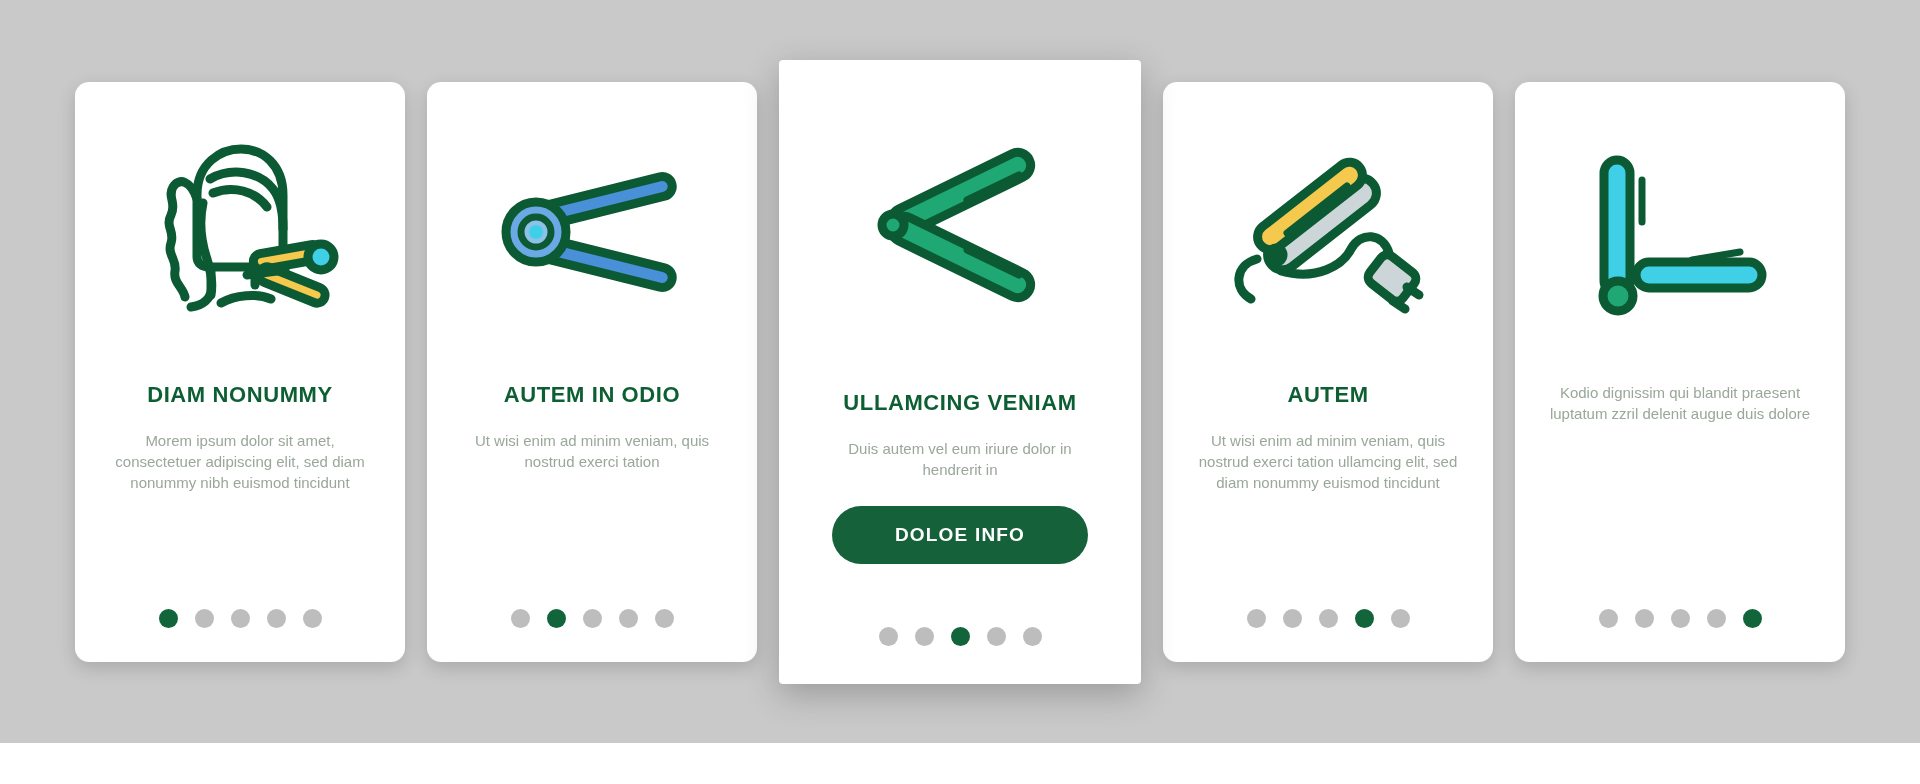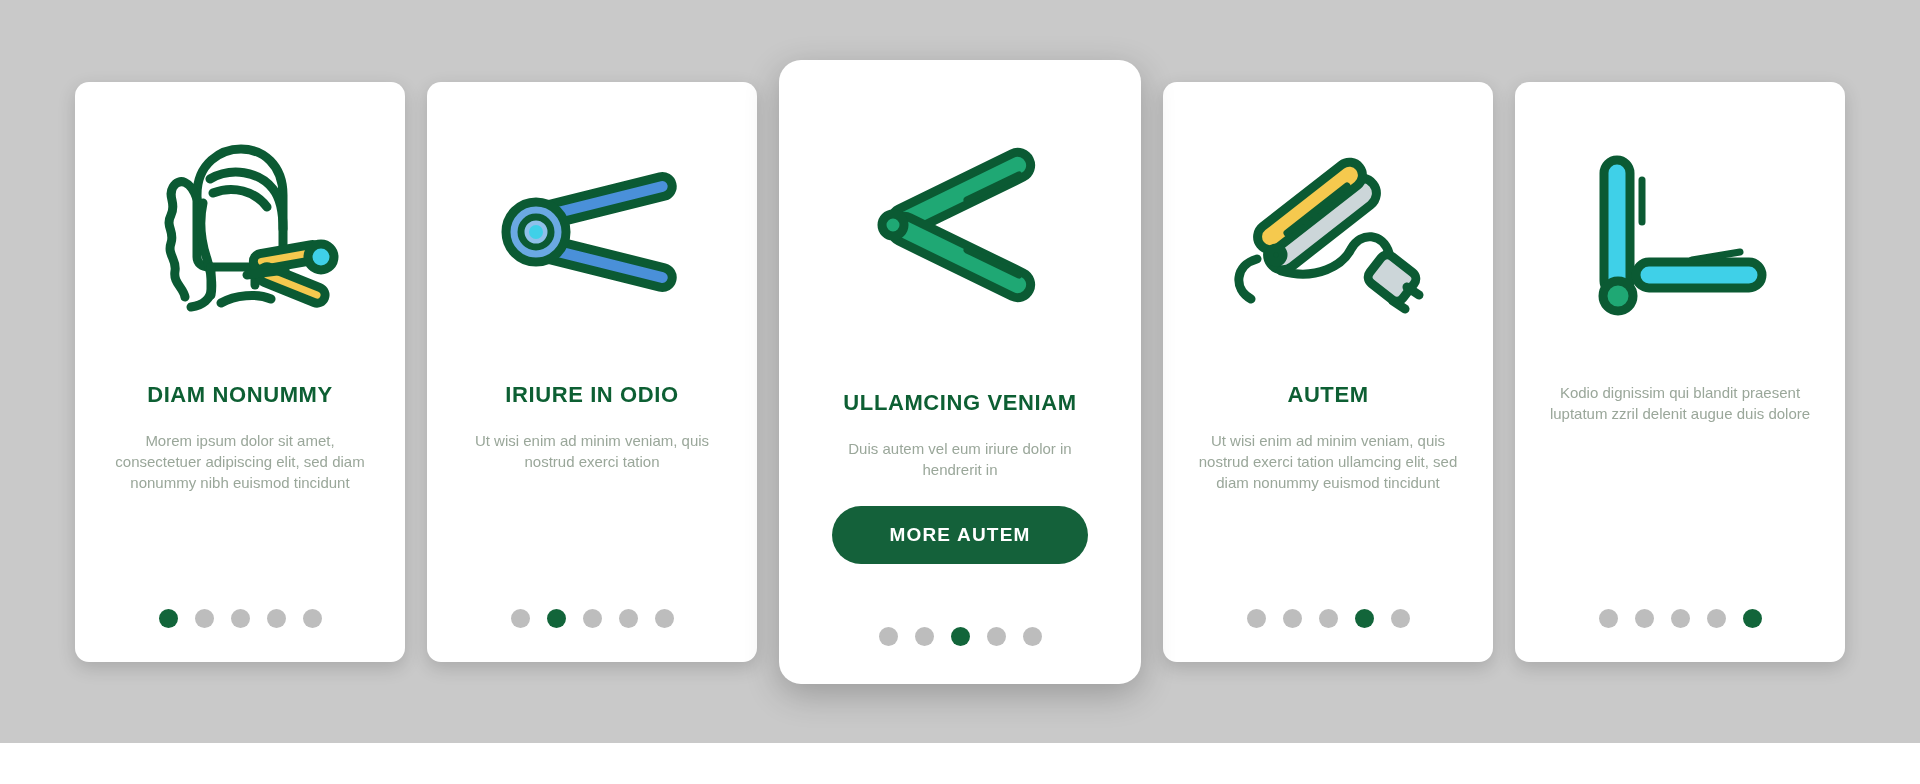--- a/index.html
+++ b/index.html
@@ -54,21 +54,21 @@
     display: flex;
     flex-direction: column;
     align-items: center;
     box-sizing: border-box;
     padding: 0 18px;
     z-index: 2;
   }
   .card.featured {
     width: 362px;
     height: 624px;
-    border-radius: 22px;
+    border-radius: 4px;
     box-shadow: 0 10px 34px rgba(0,0,0,0.24);
     z-index: 5;
   }
   .icon-wrap {
     width: 100%;
     height: 300px;
     display: flex;
     align-items: center;
     justify-content: center;
   }
@@ -187,21 +187,21 @@
         <svg width="200" height="150" viewBox="0 0 200 150">
           <g stroke="#0b5a33" stroke-width="9" stroke-linecap="round" stroke-linejoin="round">
             <rect x="42" y="34" width="140" height="20" rx="10" fill="#4a90d9" transform="rotate(-14 112 44)"></rect>
             <rect x="42" y="96" width="140" height="20" rx="10" fill="#4a90d9" transform="rotate(14 112 106)"></rect>
             <circle cx="44" cy="75" r="30" fill="#6aa9e3"></circle>
             <circle cx="44" cy="75" r="15" fill="#8fc0ea" stroke-width="7"></circle>
           </g>
           <circle cx="44" cy="75" r="7" fill="#3fd0e8"></circle>
         </svg>
       </div>
-      <h2 class="card-title">IRIURE IN ODIO</h2>
+      <h2 class="card-title">AUTEM IN ODIO</h2>
       <p class="card-body">Ut wisi enim ad minim veniam, quis nostrud exerci tation</p>
       <div class="spacer"></div>
       <div class="dots">
         <span class="dot"></span>
         <span class="dot active"></span>
         <span class="dot"></span>
         <span class="dot"></span>
         <span class="dot"></span>
       </div>
     </div>
@@ -213,21 +213,21 @@
             <rect x="30" y="50" width="152" height="26" rx="13" fill="#1fa874" transform="rotate(-26 106 63)"></rect>
             <rect x="30" y="114" width="152" height="26" rx="13" fill="#1fa874" transform="rotate(26 106 127)"></rect>
             <path d="M112 70 L164 45" fill="none" stroke-width="7"></path>
             <path d="M112 120 L164 145" fill="none" stroke-width="7"></path>
             <circle cx="38" cy="95" r="11" fill="#1fa874"></circle>
           </g>
         </svg>
       </div>
       <h2 class="card-title">ULLAMCING VENIAM</h2>
       <p class="card-body">Duis autem vel eum iriure dolor in hendrerit in</p>
-      <button class="cta-button">MORE AUTEM</button>
+      <button class="cta-button">DOLOE INFO</button>
       <div class="spacer"></div>
       <div class="dots">
         <span class="dot"></span>
         <span class="dot"></span>
         <span class="dot active"></span>
         <span class="dot"></span>
         <span class="dot"></span>
       </div>
     </div>
 

